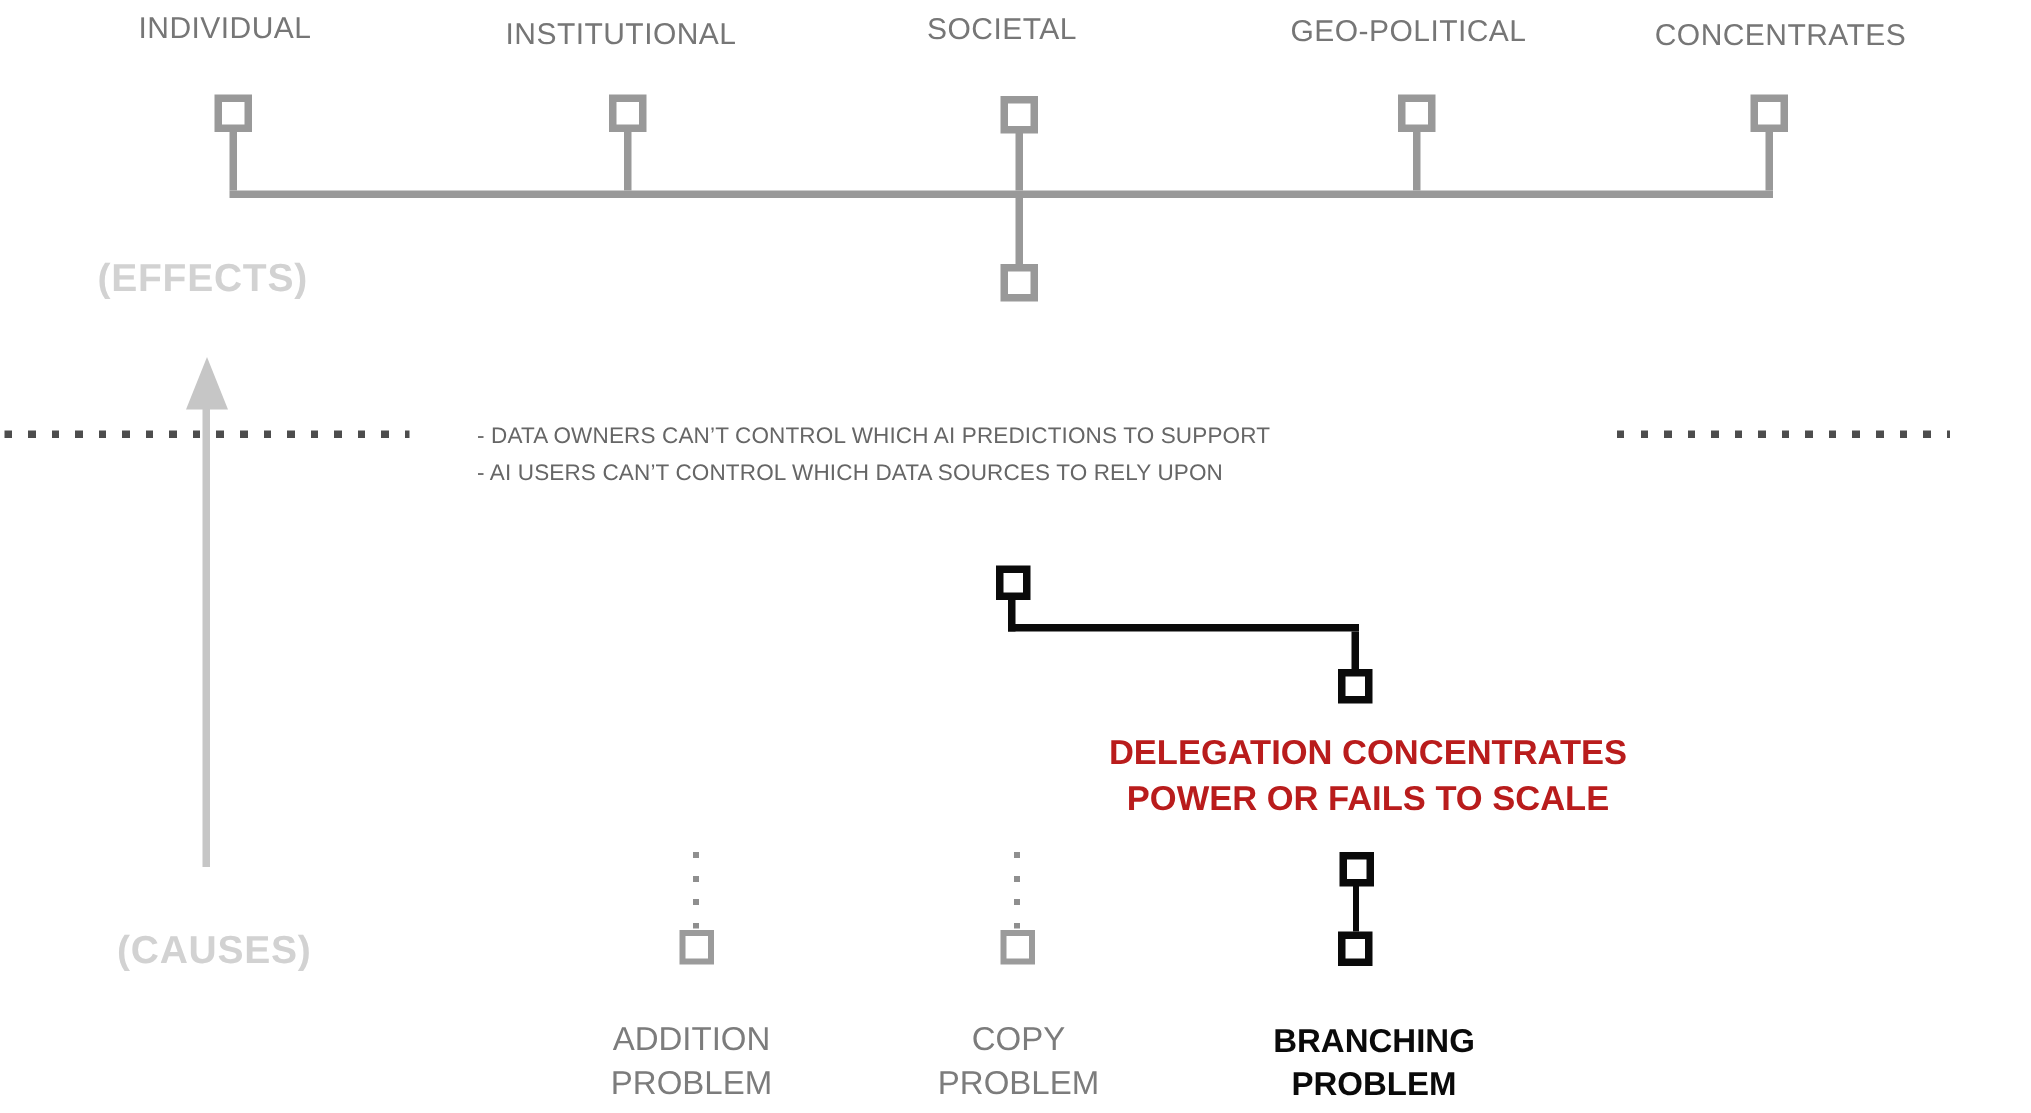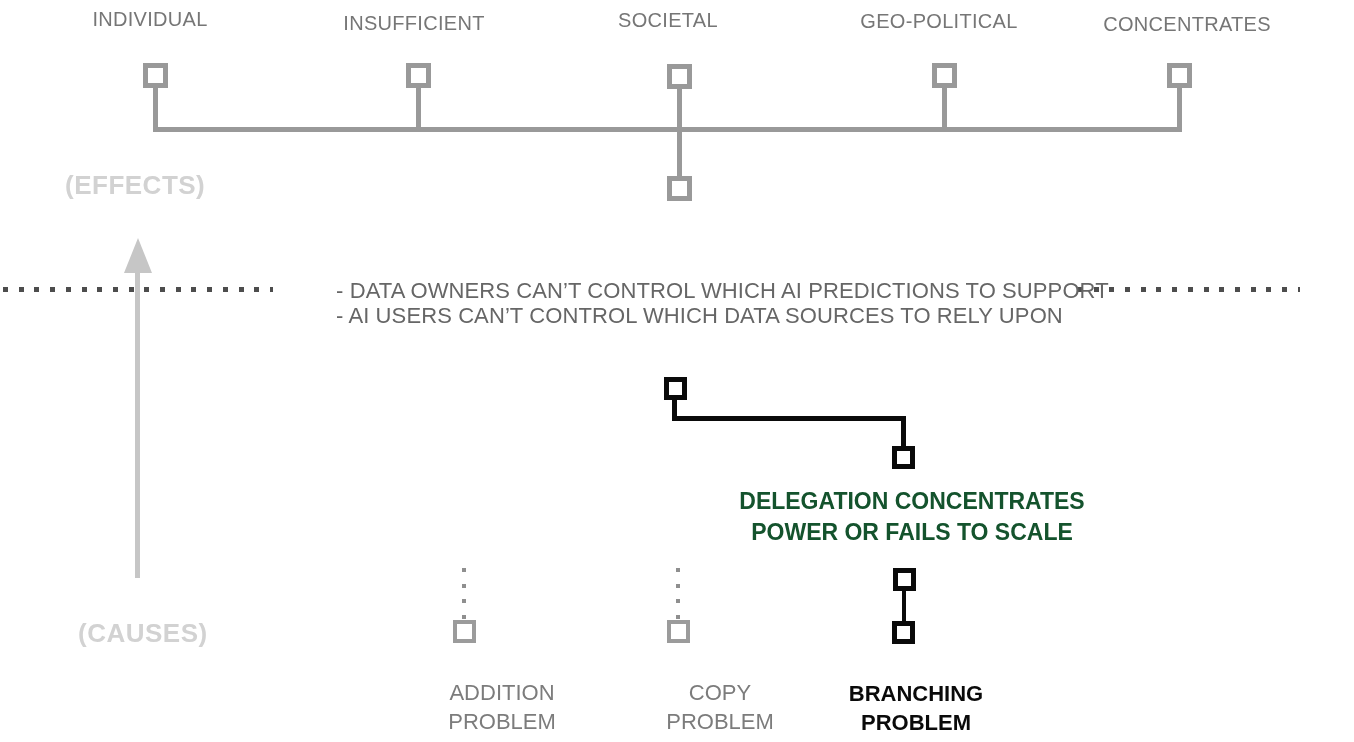--- a/index.html
+++ b/index.html
@@ -33,49 +33,49 @@
   .hdots{
     position:absolute;top:287px;height:5px;
     background-image:repeating-linear-gradient(90deg,#4d4d4d 0 5px,transparent 5px 15.7px);
   }
   
   .abc-title{
     position:absolute;left:313px;top:236px;font-size:23px;font-weight:bold;
     color:#0a0a0a;white-space:nowrap;letter-spacing:.2px;
   }
   .abc-bullets{
-    position:absolute;left:318px;top:279px;font-size:22px;color:#666666;
-    line-height:24.5px;white-space:nowrap;letter-spacing:.1px;margin-left:18px;
+    position:absolute;left:318px;top:279px;font-size:15px;color:#666666;
+    line-height:24.5px;white-space:nowrap;letter-spacing:.1px;
   }
   
   .delegation-label{
     position:absolute;left:912px;top:486px;transform:translateX(-50%);
-    font-size:23px;font-weight:bold;color:#14532d;text-align:center;
+    font-size:23px;font-weight:bold;color:#b91c1c;text-align:center;
     line-height:31px;white-space:pre-line;
   }
   
   .vdots{
     position:absolute;width:4px;height:51px;top:568px;
     background-image:repeating-linear-gradient(180deg,#8f8f8f 0 4px,transparent 4px 15.7px);
   }
   .problem-label{
     position:absolute;top:678px;transform:translateX(-50%);
     font-size:22px;text-align:center;line-height:29px;white-space:pre-line;
   }
-  .problem-gray{color:#7c7c7c;margin-left:41px;}
+  .problem-gray{color:#7c7c7c;}
   .problem-black{color:#0a0a0a;font-weight:bold;}
 </style>
 </head>
 <body>
 
 <div id="stage">
 
   <div>
     <div class="lvl-label" style="left:150px;top:8px">INDIVIDUAL</div>
-    <div class="lvl-label" style="left:414px;top:12px">INSUFFICIENT</div>
+    <div class="lvl-label" style="left:414px;top:12px">INSTITUTIONAL</div>
     <div class="lvl-label" style="left:668px;top:9px">SOCIETAL</div>
     <div class="lvl-label" style="left:939px;top:10px">GEO-POLITICAL</div>
     <div class="lvl-label" style="left:1187px;top:13px">CONCENTRATES</div>
 
     <div class="sq sq-gray" style="left:143px;top:63px"></div>
     <div class="sq sq-gray" style="left:406px;top:63px"></div>
     <div class="sq sq-gray" style="left:667px;top:64px"></div>
     <div class="sq sq-gray" style="left:932px;top:63px"></div>
     <div class="sq sq-gray" style="left:1167px;top:63px"></div>
 

